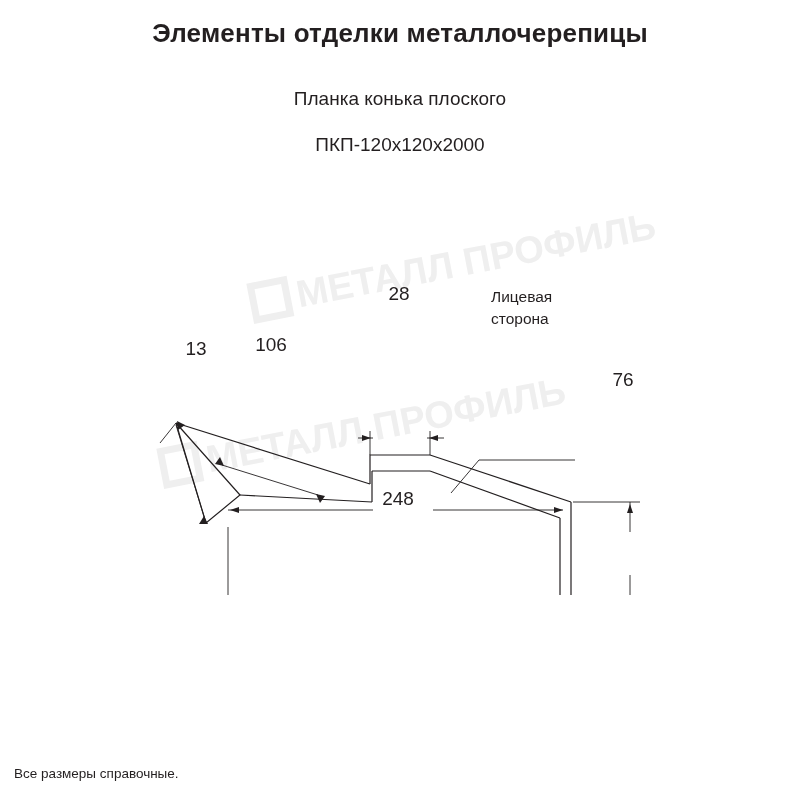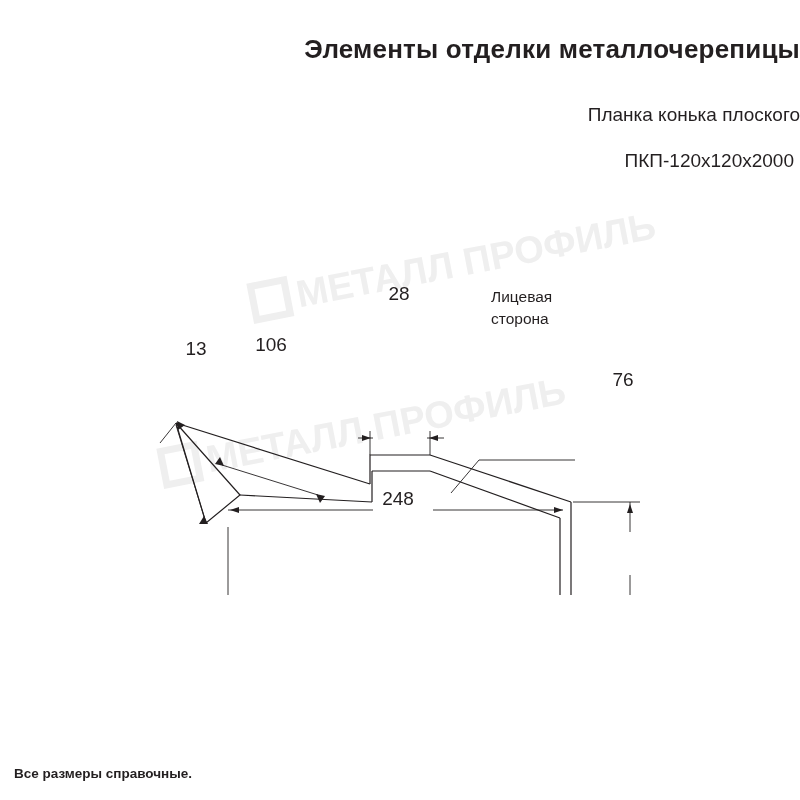--- a/index.html
+++ b/index.html
@@ -14,24 +14,24 @@
     color: #231f20;
     position: relative;
     overflow: hidden;
   }
   .page {
     position: absolute;
     inset: 0;
   }
   .title-block {
     position: absolute;
-    top: 32px;
+    top: 16px;
     left: 0;
     width: 800px;
-    text-align: right;
+    text-align: center;
   }
   .main-title {
     font-size: 26px;
     font-weight: bold;
     letter-spacing: 0.2px;
     margin: 0;
     line-height: 34px;
   }
   .subtitle {
     font-size: 19px;
@@ -54,21 +54,20 @@
   }
   .footnotes {
     position: absolute;
     left: 14px;
     bottom: 16px;
     font-size: 13.5px;
     line-height: 20px;
   }
   .footnotes div {
     white-space: nowrap;
-    font-weight: bold;
   }
   svg { display: block; }
   .dimtext {
     font-family: "Liberation Sans", sans-serif;
     font-size: 19px;
     fill: #231f20;
   }
   .labeltext {
     font-family: "Liberation Sans", sans-serif;
     font-size: 15.5px;

